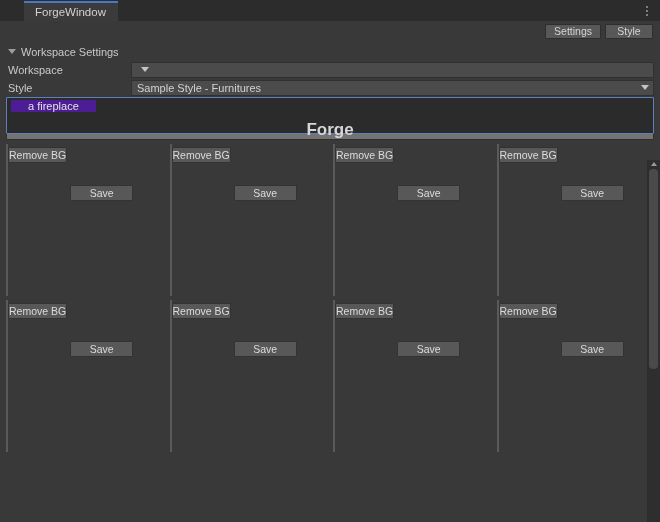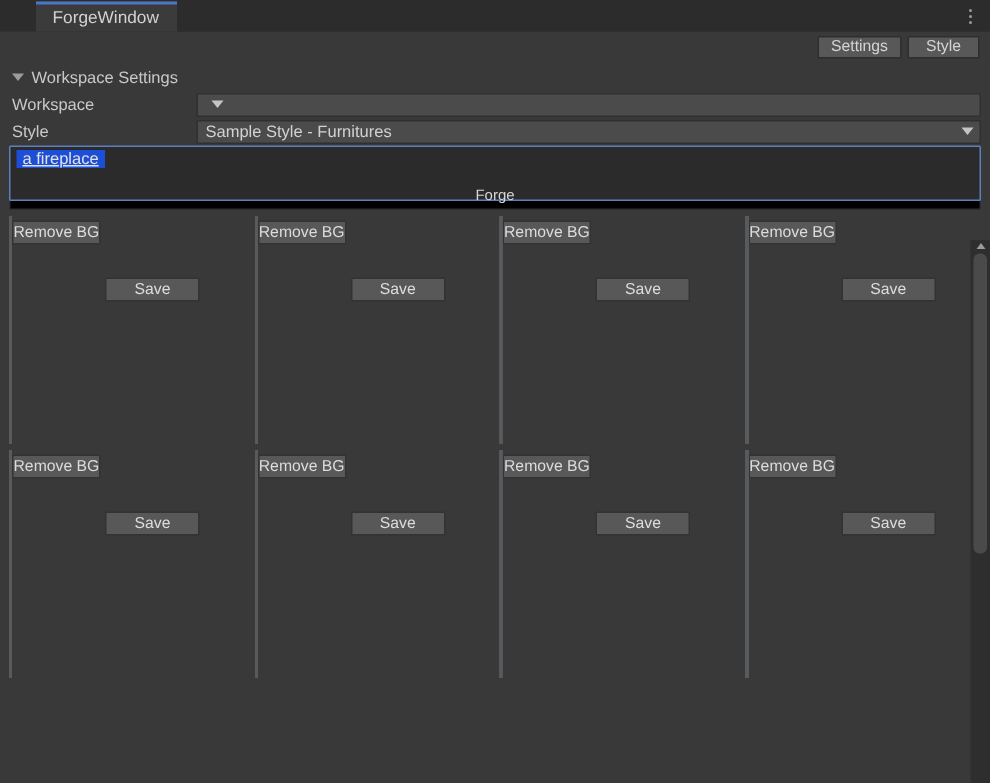--- a/index.html
+++ b/index.html
@@ -164,41 +164,41 @@
     height: 37px;
     background: #2b2b2b;
     border: 1px solid #5c7fbd;
     border-radius: 1px;
     box-sizing: border-box;
     padding: 2px 4px;
     font-size: 11px;
     color: #d2d2d2;
   }
   .sel-text {
-    background: #1d4ed8;
+    background: #4c1d95;
     color: #e2e2e2;
-    padding: 0 4px;
-    text-decoration: underline;
+    padding: 0 17px;
   }
 
   
   .forge-wrap {
     padding: 5px 6px 4px 6px;
   }
   .forge-btn {
     height: 20px;
-    background: #000000;
+    background: #737373;
     border: 1px solid #2f2f2f;
     border-radius: 1px;
     display: flex;
     align-items: center;
     justify-content: center;
     color: #d6d6d6;
-    font-size: 10px;
-    box-sizing: border-box;
+    font-size: 17px;
+    box-sizing: border-box;
+    font-weight: bold;
   }
 
   
   .grid {
     padding: 0 6px;
   }
   .grid-row {
     display: flex;
     gap: 6px;
     margin-bottom: 4px;

